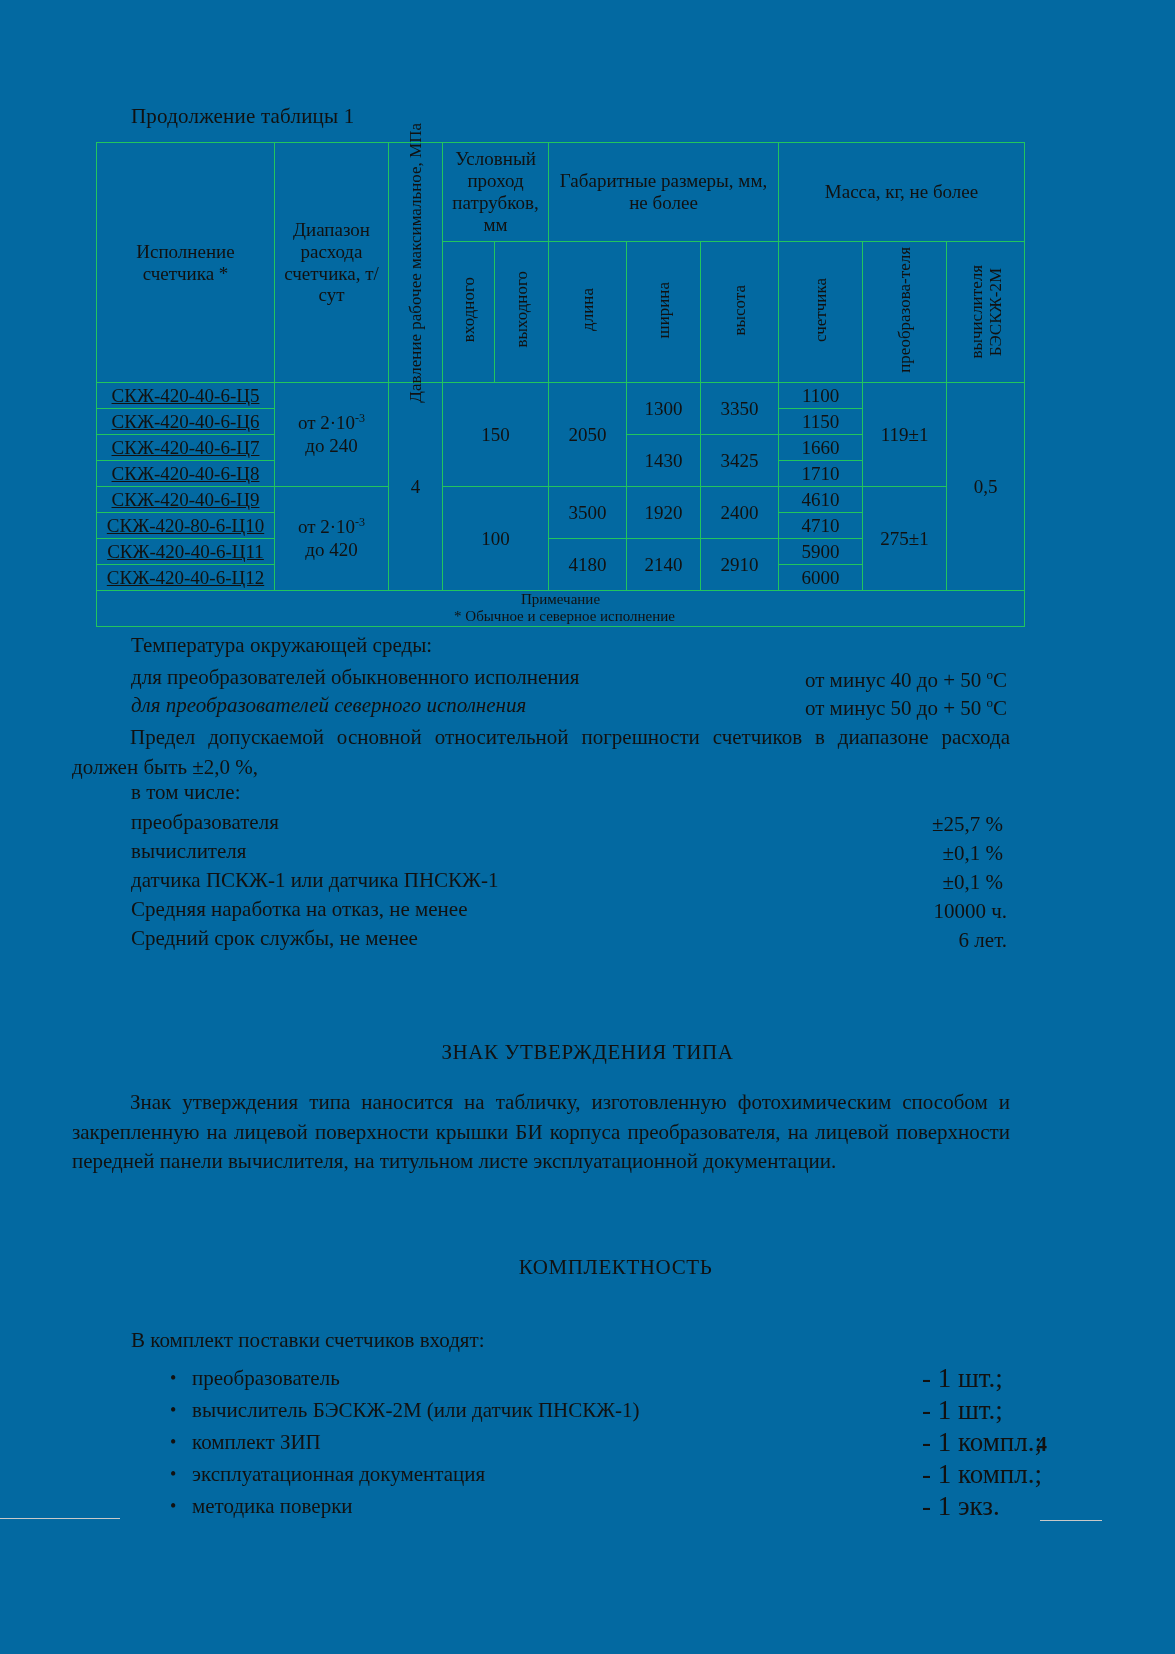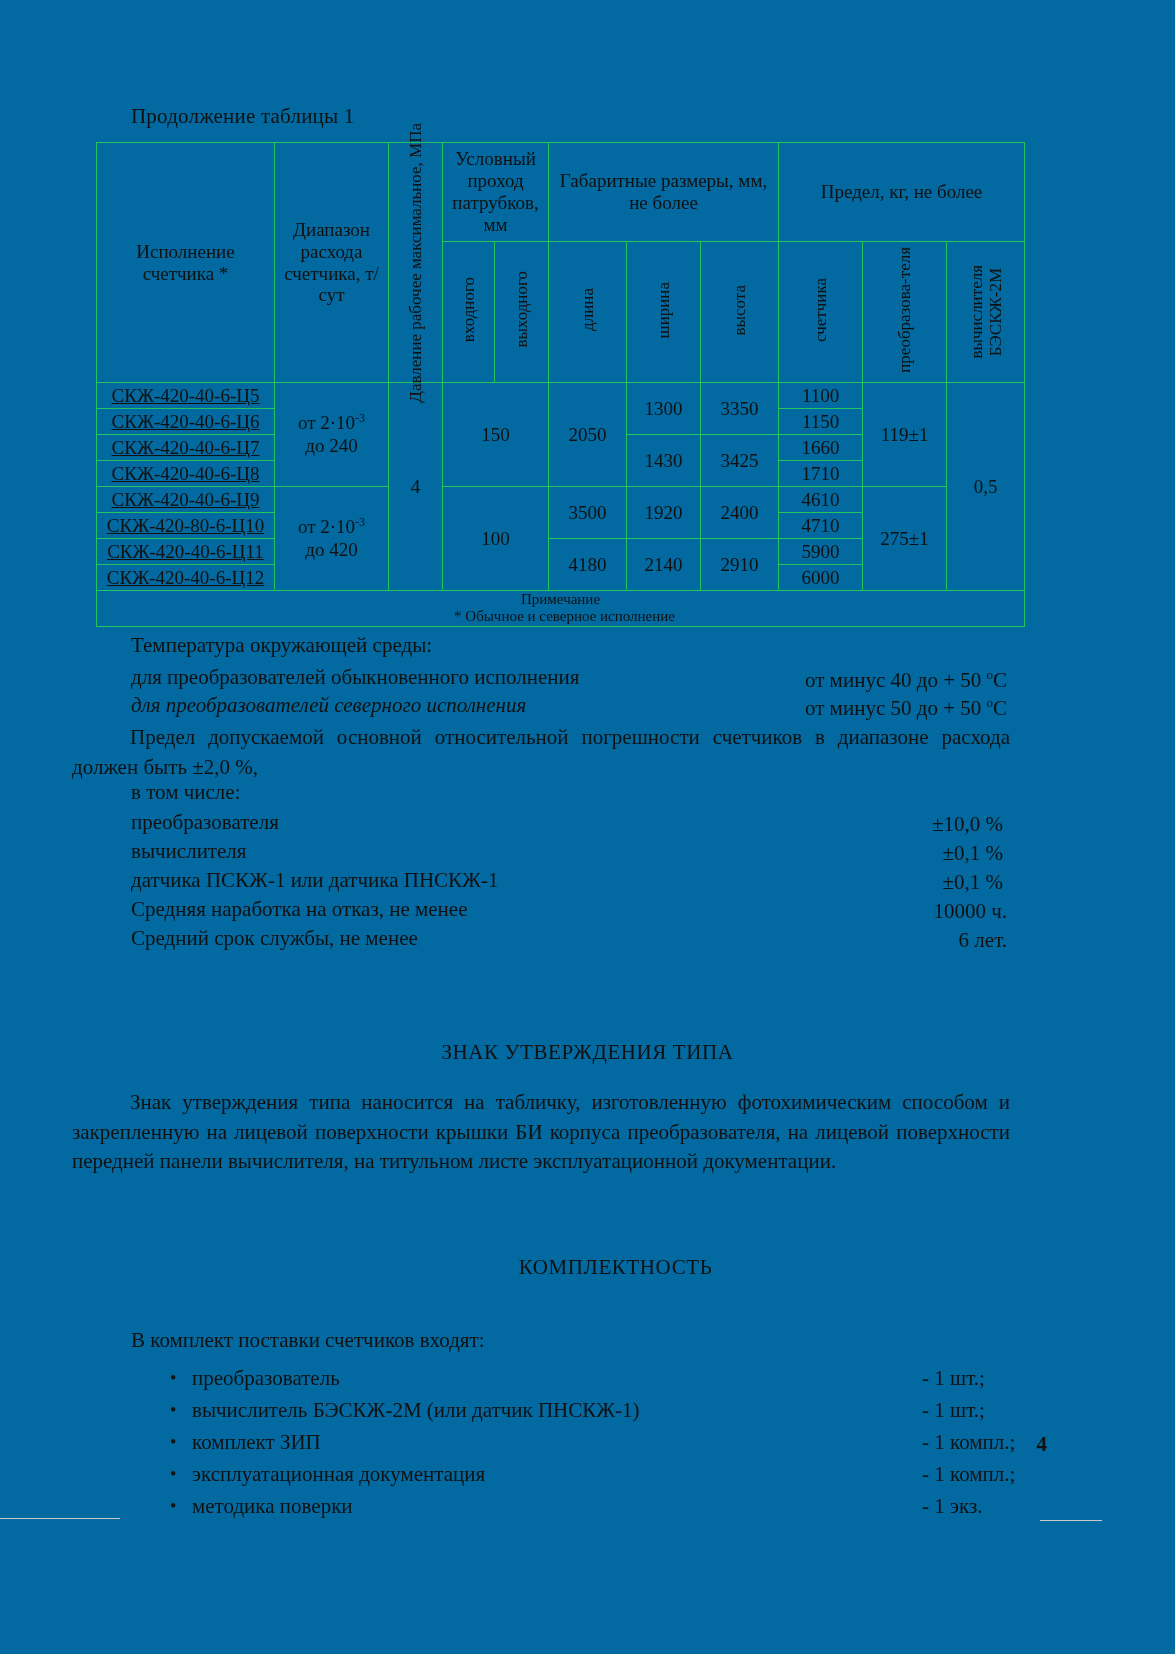--- a/index.html
+++ b/index.html
@@ -149,21 +149,21 @@
   }
   ul.kit li::before {
     content: "\2022";
     position: absolute;
     left: 12px;
     top: 0;
     font-size: 18px;
   }
   .kit-vals {
     position: absolute;
-    font-size: 21px;
+    font-size: 27px;
     line-height: 32px;
     white-space: nowrap;
   }
   .pagenum {
     position: absolute;
     right: 128px;
     top: 1432px;
     font-size: 21px;
     font-weight: bold;
   }
@@ -199,21 +199,21 @@
       <tr>
         <th class="hcell" rowspan="2">Исполнение счетчика *</th>
         <th class="hcell" rowspan="2">Диапазон расхода счетчика, т/сут</th>
         <th rowspan="2">
           <div class="vert-wrap">
               <span class="vert">Давление рабочее максимальное, МПа</span>
             </div>
         </th>
         <th class="hcell" colspan="2" style="height:92px">Условный проход патрубков, мм</th>
         <th class="hcell" colspan="3">Габаритные размеры, мм, не более</th>
-        <th class="hcell" colspan="3">Предел, кг, не более</th>
+        <th class="hcell" colspan="3">Масса, кг, не более</th>
       </tr>
       <tr>
         <th style="height:140px"><span class="vert">входного</span></th>
         <th><span class="vert">выходного</span></th>
         <th><span class="vert">длина</span></th>
         <th><span class="vert">ширина</span></th>
         <th><span class="vert">высота</span></th>
         <th><span class="vert">счетчика</span></th>
         <th><span class="vert2">преобразова-теля</span></th>
         <th>
@@ -296,21 +296,21 @@
   <div class="txt" style="left:131px; top:667px;">для преобразователей обыкновенного исполнения</div>
   <div class="right-val" style="right:168px; top:667px;"><span>от минус 40 до + 50 </span><span class="sup-o">o</span><span>С</span></div>
   <div class="txt" style="left:131px; top:695px;font-style:italic;">для преобразователей северного исполнения</div>
   <div class="right-val" style="right:168px; top:695px;"><span>от минус 50 до + 50 </span><span class="sup-o">o</span><span>С</span></div>
 
   <div class="para" style="left:72px; top:723px; width:938px; text-indent:58px;">Предел допускаемой основной относительной погрешности счетчиков в диапазоне расхода должен быть ±2,0 %,</div>
 
   <div class="txt" style="left:131px; top:782px;">в том числе:</div>
 
   <div class="txt" style="left:131px; top:812px;">преобразователя</div>
-  <div class="right-val" style="right:172px; top:812px;">±10,0 %</div>
+  <div class="right-val" style="right:172px; top:812px;">±25,7 %</div>
 
   <div class="txt" style="left:131px; top:841px;">вычислителя</div>
   <div class="right-val" style="right:172px; top:841px;">±0,1 %</div>
 
   <div class="txt" style="left:131px; top:870px;">датчика ПСКЖ-1 или датчика ПНСКЖ-1</div>
   <div class="right-val" style="right:172px; top:870px;">±0,1 %</div>
 
   <div class="txt" style="left:131px; top:899px;">Средняя наработка на отказ, не менее</div>
   <div class="right-val" style="right:168px; top:899px;">10000 ч.</div>
 

